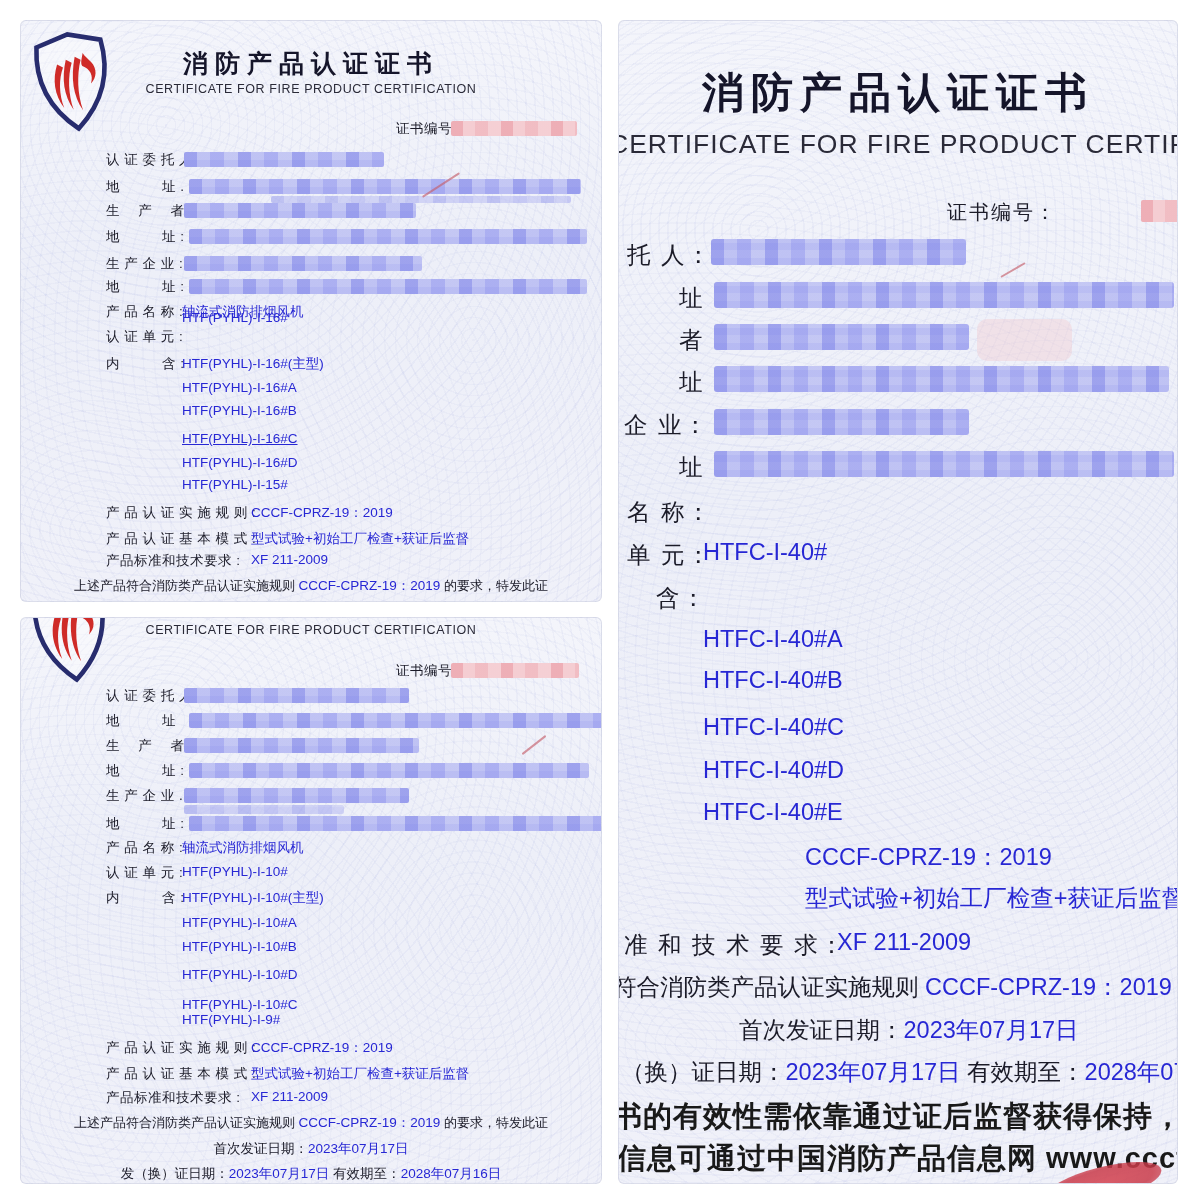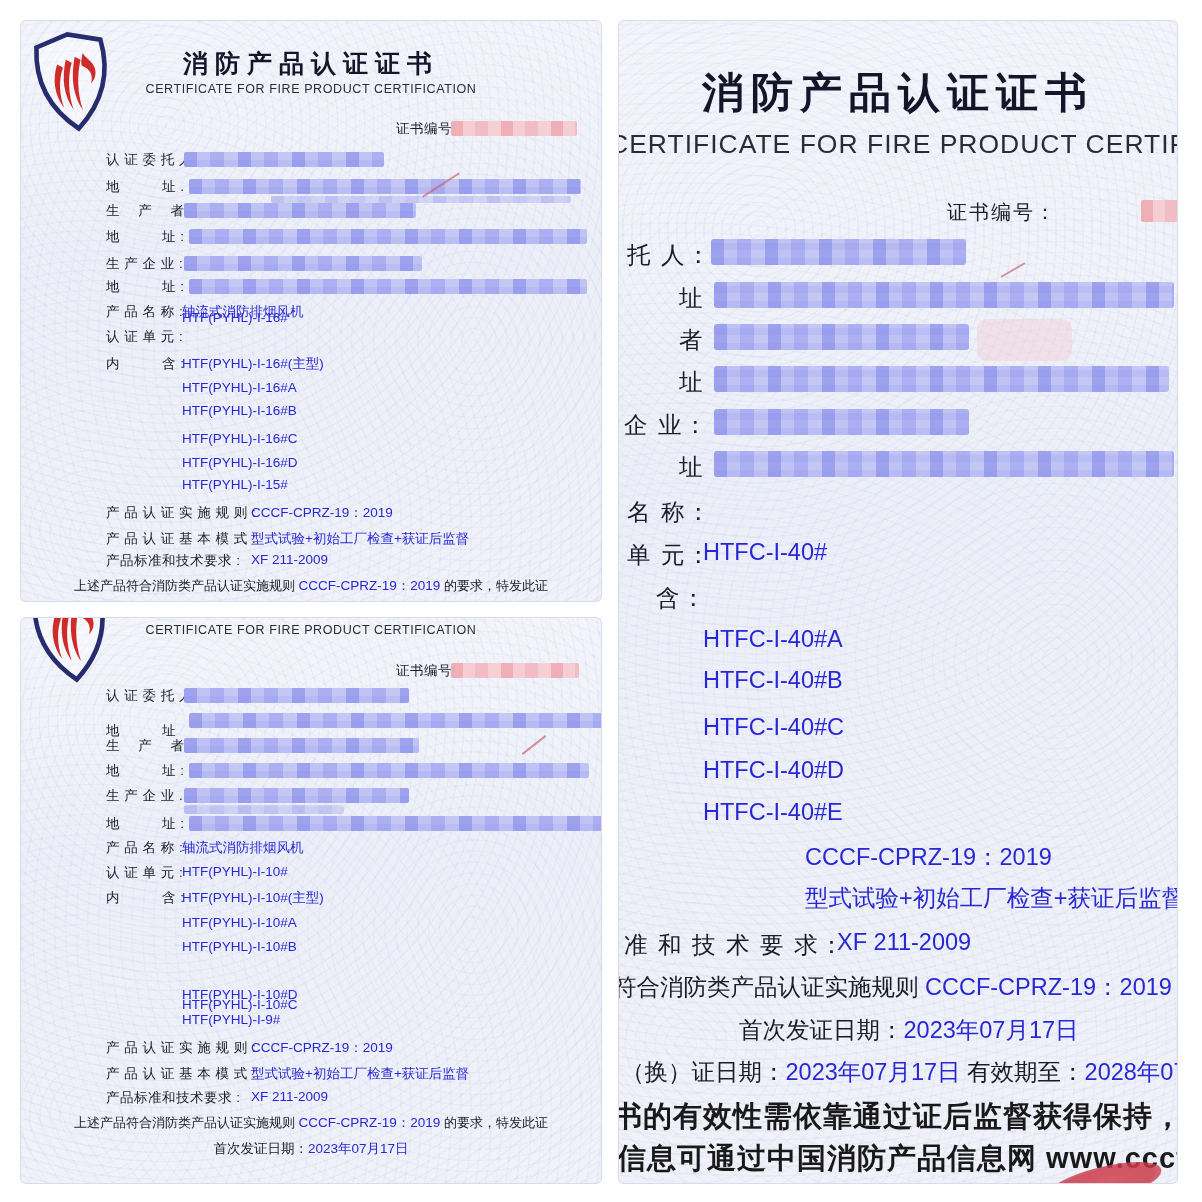--- a/index.html
+++ b/index.html
@@ -93,21 +93,21 @@
   <div class="t lbl" style="left:85px;top:282px;">产 品 名 称 :</div>
   <div class="t val" style="left:161px;top:282px;">轴流式消防排烟风机</div>
 
   <div class="t lbl" style="left:85px;top:307px;">认 证 单 元 :</div>
   <div class="t val" style="left:161px;top:289px;">HTF(PYHL)-I-16#</div>
 
   <div class="t lbl" style="left:85px;top:334px;">内　　　含 :</div>
   <div class="t val" style="left:161px;top:334px;">HTF(PYHL)-I-16#(主型)</div>
   <div class="t val" style="left:161px;top:359px;">HTF(PYHL)-I-16#A</div>
   <div class="t val" style="left:161px;top:382px;">HTF(PYHL)-I-16#B</div>
-  <div class="t val" style="left:161px;top:410px;">HTF(PYHL)-I-16#C</div>
+  <div class="t val" style="left:161px;top:410px;text-decoration:underline;">HTF(PYHL)-I-16#C</div>
   <div class="t val" style="left:161px;top:434px;">HTF(PYHL)-I-16#D</div>
   <div class="t val" style="left:161px;top:456px;">HTF(PYHL)-I-15#</div>
 
   <div class="t lbl" style="left:85px;top:483px;">产 品 认 证 实 施 规 则 :</div>
   <div class="t val" style="left:230px;top:483px;">CCCF-CPRZ-19：2019</div>
 
   <div class="t lbl" style="left:85px;top:509px;">产 品 认 证 基 本 模 式 :</div>
   <div class="t val" style="left:230px;top:509px;">型式试验+初始工厂检查+获证后监督</div>
 
   <div class="t lbl" style="left:85px;top:531px;">产品标准和技术要求 :</div>
@@ -129,21 +129,21 @@
     <path d="M62 41 C70 45 73 53 69 61 C76 56 78 46 72 38 C69 34 66 31 64 27 C63 32 60 37 62 41 Z" fill="#cf2b28"></path>
   </svg>
   <div class="t center subtitle-en" style="top:5px;font-size:12.5px;letter-spacing:.6px;">CERTIFICATE FOR FIRE PRODUCT CERTIFICATION</div>
 
   <div class="t lbl" style="left:375px;top:44px;">证书编号 :</div>
   <div class="rdp" style="left:430px;top:45px;width:128px;"></div>
 
   <div class="t lbl" style="left:85px;top:69px;">认 证 委 托 人 :</div>
   <div class="rd" style="left:163px;top:70px;width:225px;"></div>
 
-  <div class="t lbl" style="left:85px;top:104px;text-align:center;">地　　　址</div>
+  <div class="t lbl" style="left:85px;top:94px;text-align:center;">地　　　址</div>
   <div class="rd" style="left:168px;top:95px;width:430px;"></div>
 
   <div class="t lbl" style="left:85px;top:119px;">生　 产　 者 :</div>
   <div class="rd" style="left:163px;top:120px;width:235px;"></div>
 
   <div class="t lbl" style="left:85px;top:144px;">地　　　址 :</div>
   <div class="rd" style="left:168px;top:145px;width:400px;"></div>
 
   <div class="t lbl" style="left:85px;top:169px;">生 产 企 业 .</div>
   <div class="rd" style="left:163px;top:170px;width:225px;"></div>
@@ -156,38 +156,41 @@
   <div class="t val" style="left:161px;top:221px;">轴流式消防排烟风机</div>
 
   <div class="t lbl" style="left:85px;top:246px;">认 证 单 元 :</div>
   <div class="t val" style="left:161px;top:246px;">HTF(PYHL)-I-10#</div>
 
   <div class="t lbl" style="left:85px;top:271px;">内　　　含 :</div>
   <div class="t val" style="left:161px;top:271px;">HTF(PYHL)-I-10#(主型)</div>
   <div class="t val" style="left:161px;top:297px;">HTF(PYHL)-I-10#A</div>
   <div class="t val" style="left:161px;top:321px;">HTF(PYHL)-I-10#B</div>
   <div class="t val" style="left:161px;top:346px;margin-top:33px;">HTF(PYHL)-I-10#C</div>
-  <div class="t val" style="left:161px;top:369px;">HTF(PYHL)-I-10#D</div>
+  <div class="t val" style="left:161px;top:349px;">HTF(PYHL)-I-10#D</div>
   <div class="t val" style="left:161px;top:394px;">HTF(PYHL)-I-9#</div>
 
   <div class="t lbl" style="left:85px;top:421px;">产 品 认 证 实 施 规 则 :</div>
   <div class="t val" style="left:230px;top:421px;">CCCF-CPRZ-19：2019</div>
 
   <div class="t lbl" style="left:85px;top:447px;">产 品 认 证 基 本 模 式 :</div>
   <div class="t val" style="left:230px;top:447px;">型式试验+初始工厂检查+获证后监督</div>
 
   <div class="t lbl" style="left:85px;top:471px;">产品标准和技术要求 :</div>
   <div class="t val" style="left:230px;top:471px;">XF 211-2009</div>
 
   <div class="t center" style="top:496px;font-size:13px;">
     <span class="dark">上述产品符合消防类产品认证实施规则 </span><span class="val">CCCF-CPRZ-19：2019</span><span class="dark"> 的要求，特发此证</span>
   </div>
 
   <div class="t center" style="top:522px;font-size:13.5px;">
     <span class="dark">首次发证日期：</span><span class="val">2023年07月17日</span>
+  </div>
+  <div class="t center" style="top:547px;font-size:13.5px;">
+    <span class="dark">发（换）证日期：</span><span class="val">2023年07月17日</span><span class="dark"> 有效期至：</span><span class="val">2028年07月16日</span>
   </div>
 
   <div class="penmark" style="left:498px;top:126px;width:30px;height:2px;transform:rotate(-38deg);"></div>
 </div>
 
 <div class="panel p-r">
   <div class="t center title-cn" style="top:44px;font-size:42px;letter-spacing:7px;">消防产品认证证书</div>
   <div class="t subtitle-en" style="left:-10px;top:108px;font-size:26.5px;letter-spacing:1px;">CERTIFICATE FOR FIRE PRODUCT CERTIFICATION</div>
 
   <div class="t lbl" style="left:328px;top:178px;font-size:20px;">证书编号：</div>

